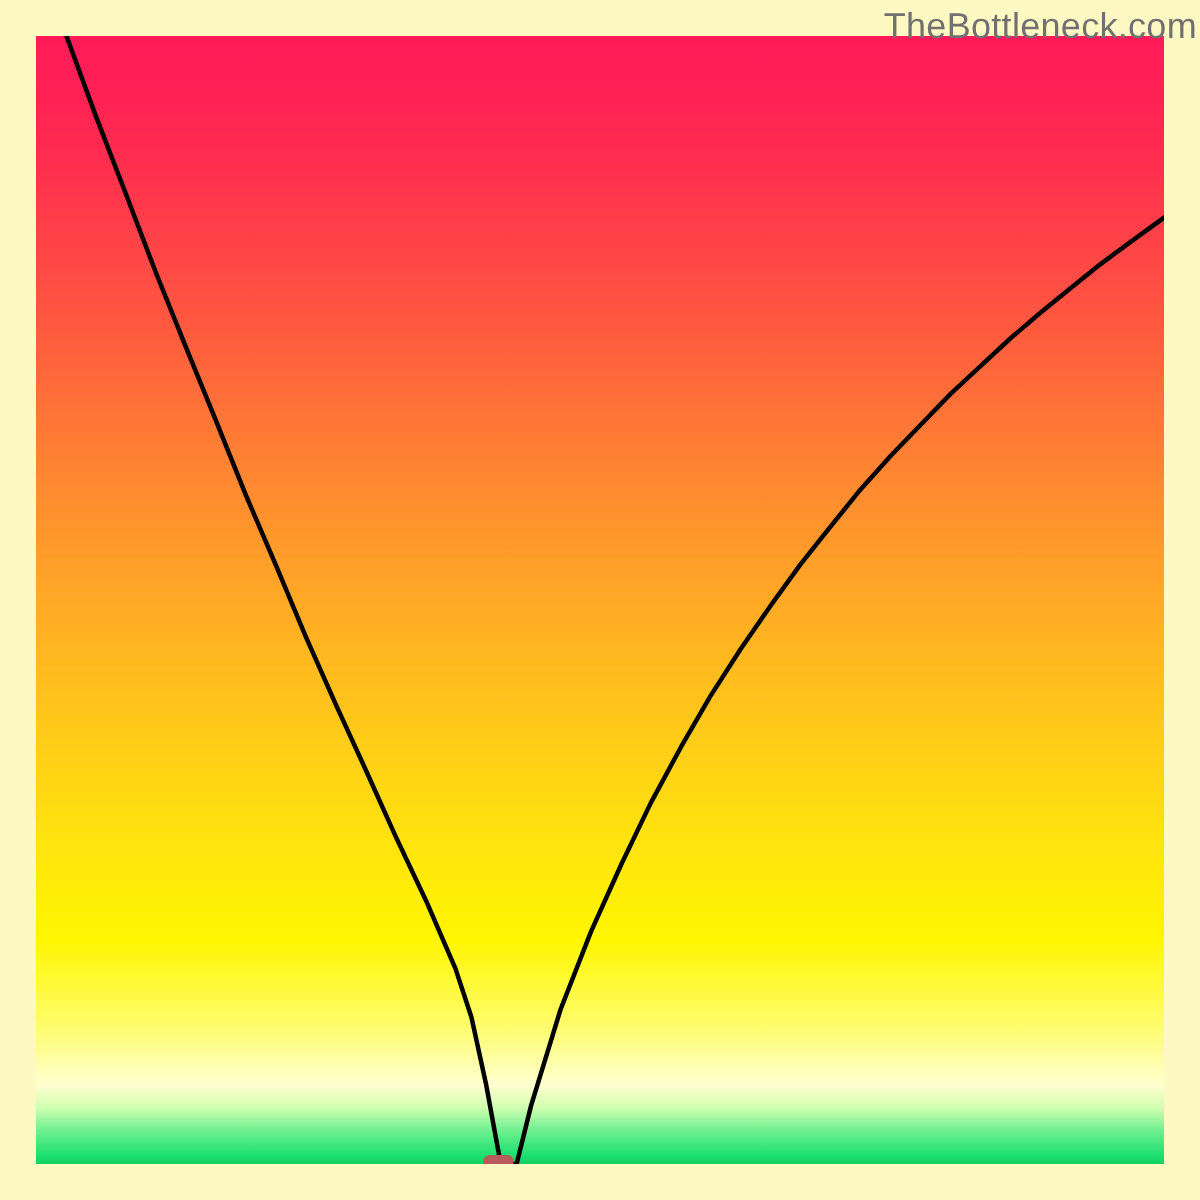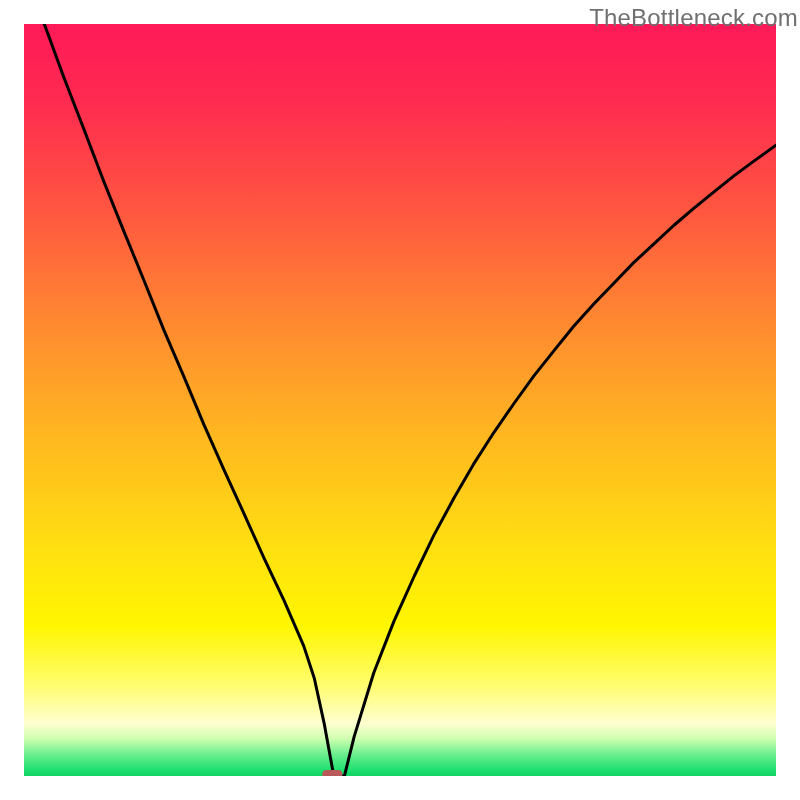--- a/index.html
+++ b/index.html
@@ -10,21 +10,21 @@
     overflow: hidden;
     background: #000;
     font-family: Arial, Helvetica, sans-serif;
   }
   .frame {
     position: absolute;
     left: 0;
     top: 0;
     width: 800px;
     height: 800px;
-    background: #ffffff;
+    background: #fef9c3;
   }
   .plot {
     position: absolute;
     left: 24px;
     top: 24px;
     width: 752px;
     height: 752px;
     overflow: hidden;
   }
   .gradient {

